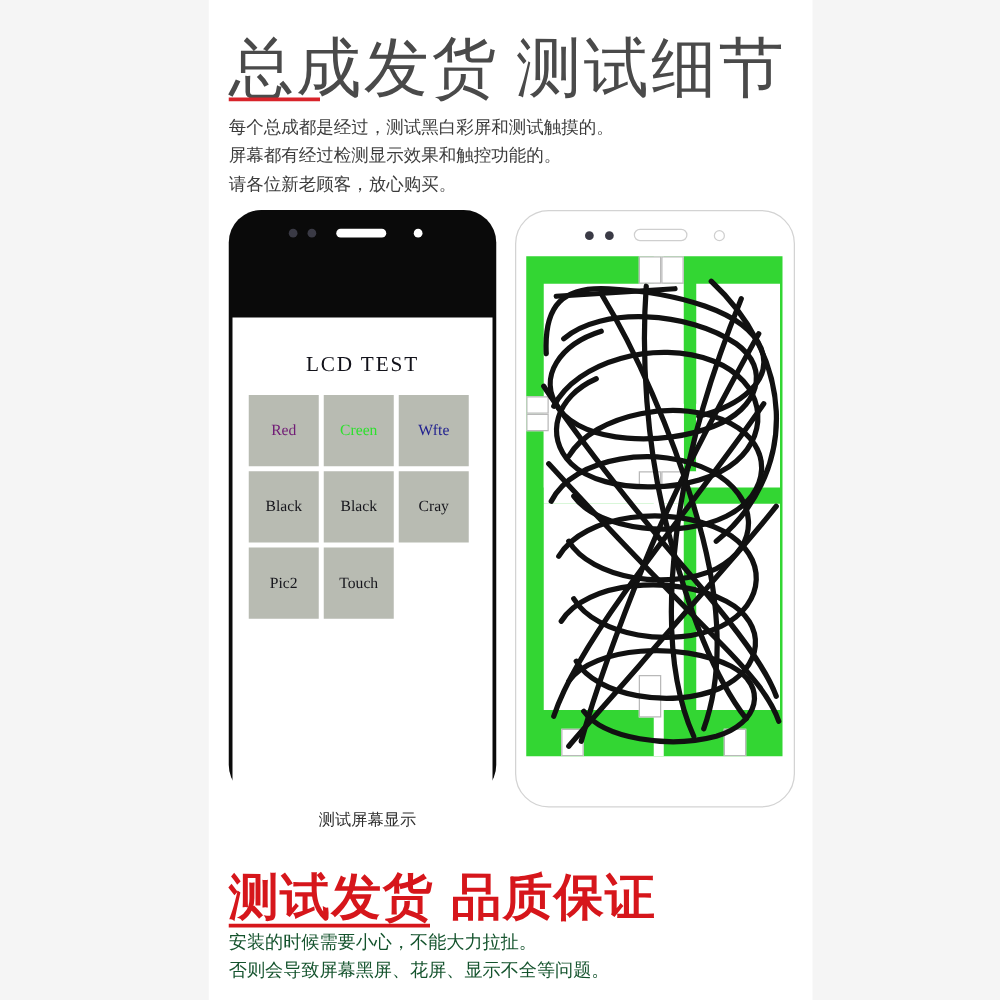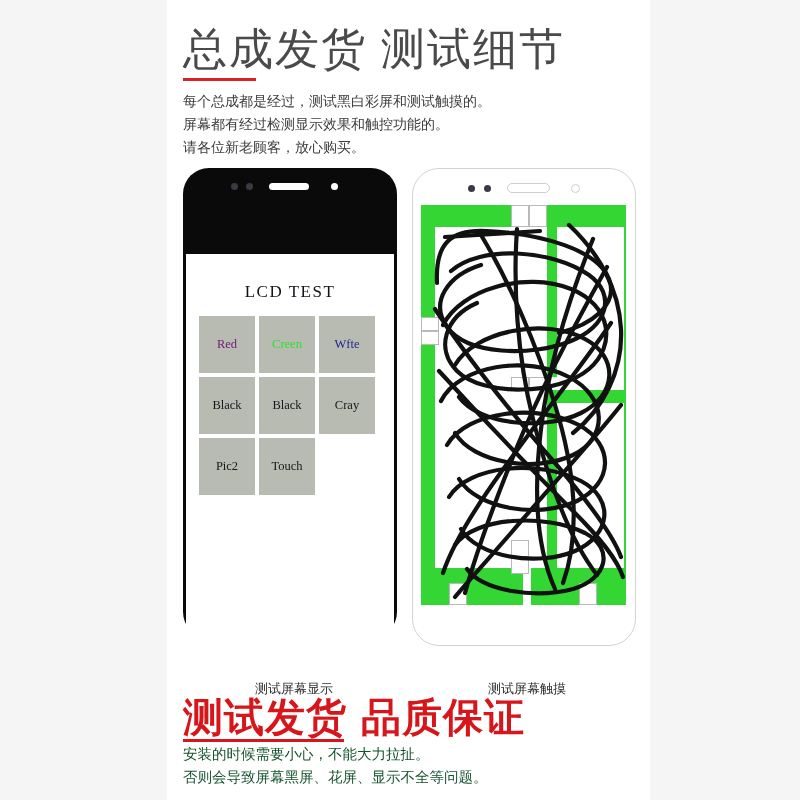--- a/index.html
+++ b/index.html
@@ -15,21 +15,21 @@
   }
   .canvas{
     position:absolute;
     left:167px;top:0;
     width:483px;height:800px;
     background:#ffffff;
   }
   
   .title{
     position:absolute;left:183px;top:20px;
-    font-size:44px;
+    font-size:52px;
     letter-spacing:2px;
     color:#4a4a4a;
     font-weight:400;
     white-space:nowrap;
   }
   .title .gap{display:inline-block;width:14px;}
   .red-rule{
     position:absolute;left:183px;top:78px;
     width:73px;height:3px;background:#d8232a;
   }
@@ -133,21 +133,21 @@
     overflow:hidden;
   }
   .tw{position:absolute;background:#ffffff;}
   .twbox{position:absolute;background:#ffffff;border:1px solid #b9b9b9;box-sizing:border-box;}
   .scribble{position:absolute;left:0;top:0;width:205px;height:400px;}
 
   
   .caption{
     position:absolute;
     font-size:13px;color:#2d2d2d;
-    text-align:center;white-space:nowrap;margin-top:33px;
+    text-align:center;white-space:nowrap;
   }
   .cap-left{left:190px;top:647px;width:208px;}
   .cap-right{left:415px;top:647px;width:224px;}
 
   
   .foot-title{
     position:absolute;left:183px;top:690px;
     font-size:40px;font-weight:bold;
     color:#d6161b;letter-spacing:1px;white-space:nowrap;
   }
@@ -266,21 +266,20 @@
             <path d="M190 118 C160 162 112 222 78 270 C48 312 30 344 22 368"></path>
             <path d="M200 200 C170 238 122 290 90 328 C62 360 44 380 34 392"></path>
             <path d="M148 20 C178 48 198 84 200 124 C202 166 182 204 152 228"></path>
           </g>
         </svg>
       </div>
     </div>
   </div>
 
   <div class="caption cap-left">测试屏幕显示</div>
-  <div class="caption cap-right">测试屏幕触摸</div>
 
   <div class="foot-title">
     <span>测试发货</span><span class="gap"></span><span>品质保证</span>
   </div>
   <div class="foot-rule"></div>
   <div class="foot-text">
     <div>安装的时候需要小心，不能大力拉扯。</div>
     <div>否则会导致屏幕黑屏、花屏、显示不全等问题。</div>
   </div>
 </div>

